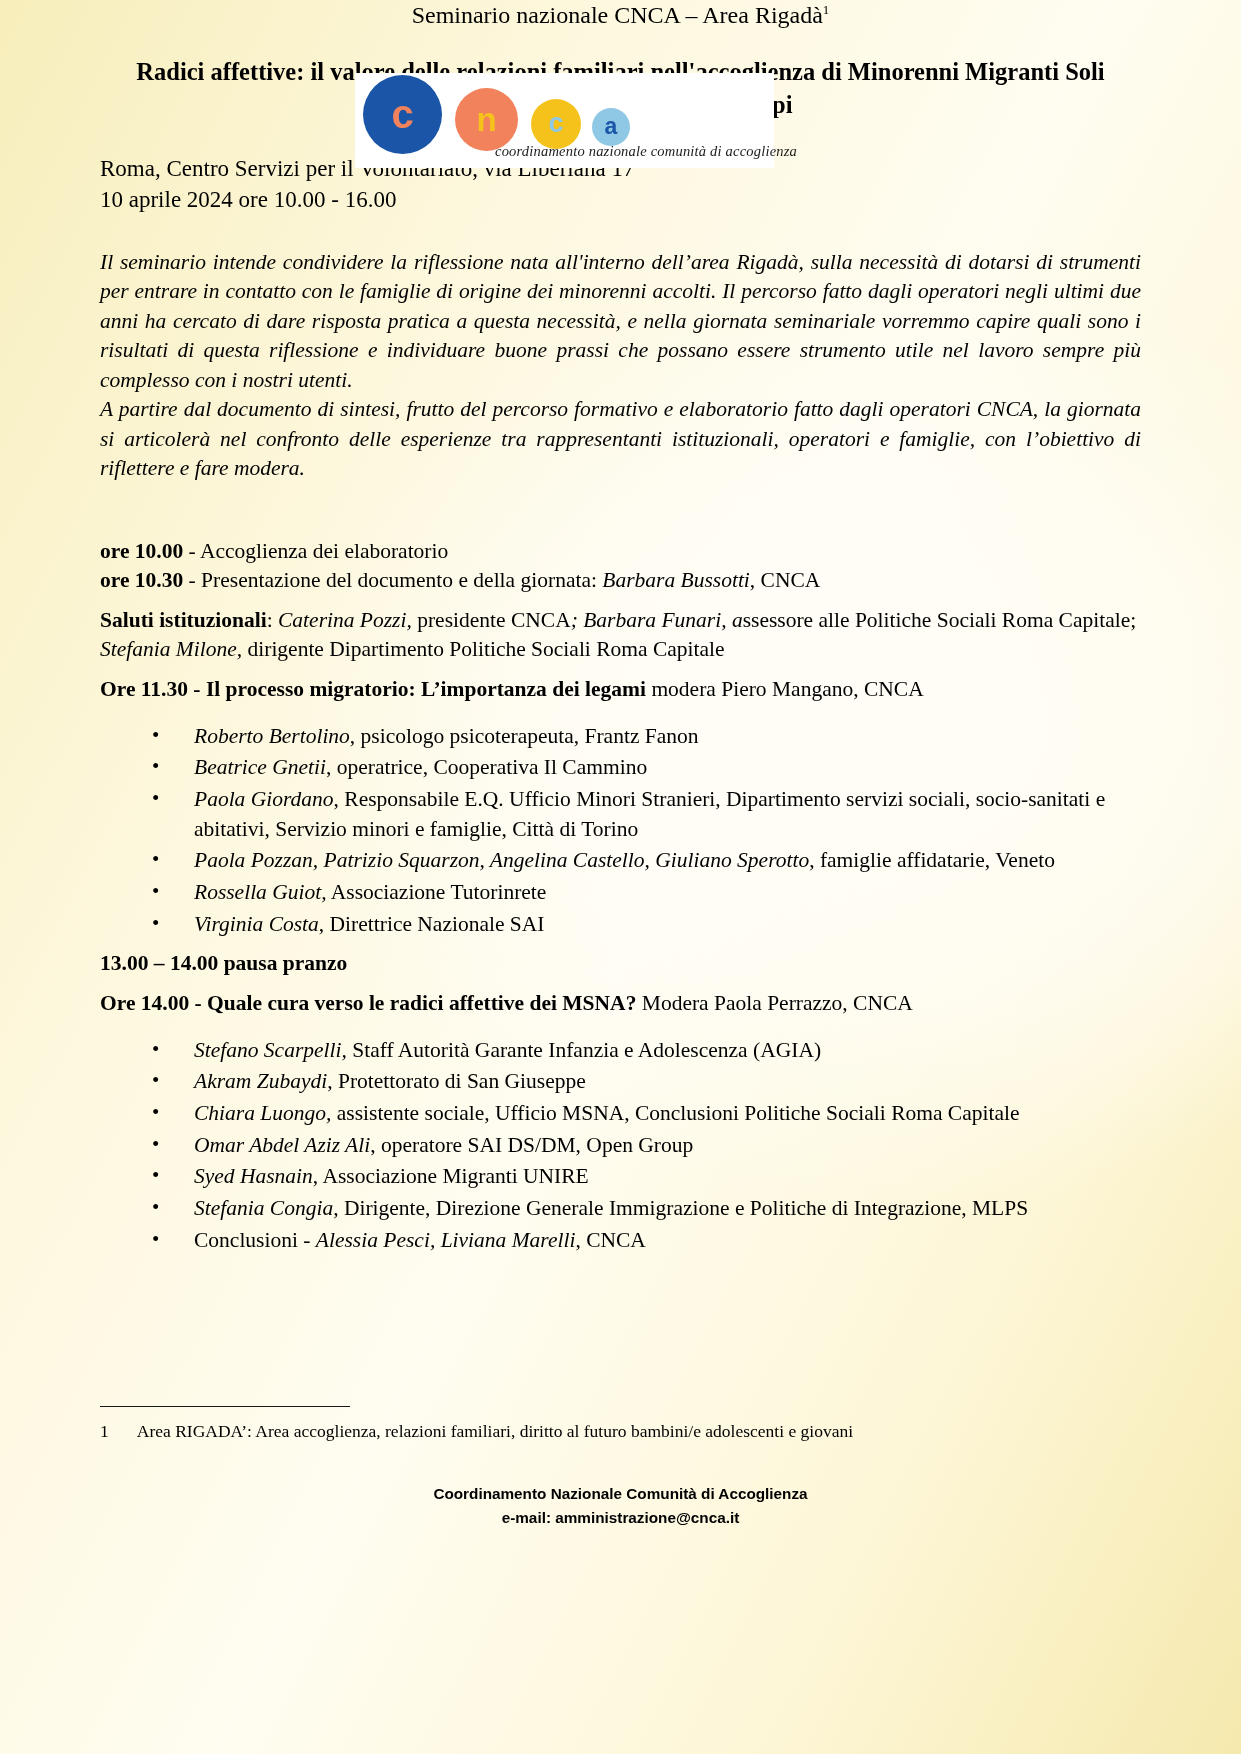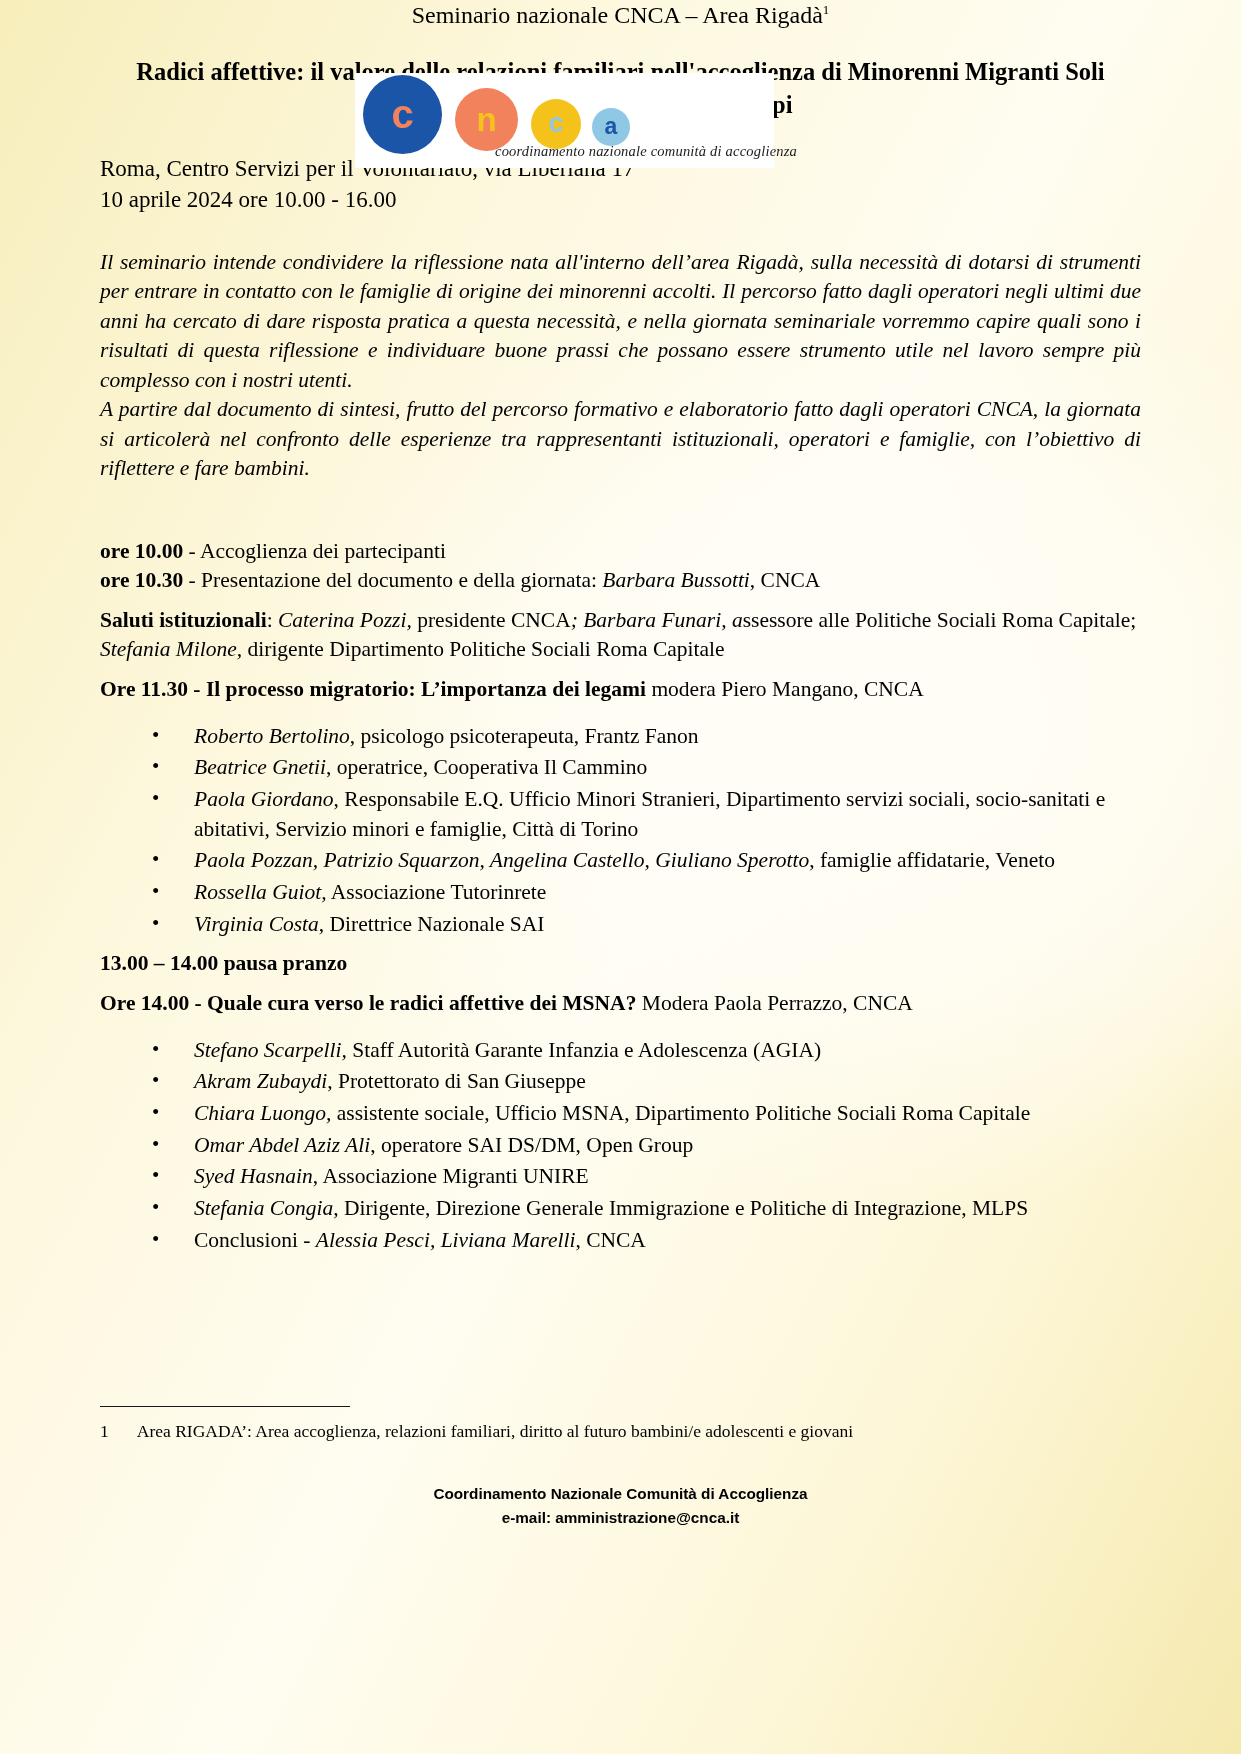--- a/index.html
+++ b/index.html
@@ -205,27 +205,27 @@
       <div>esperienze, prospettive e sviluppi</div>
     </div>
 
     <div class="venue">
       <div>Roma, Centro Servizi per il Volontariato, via Liberiana 17</div>
       <div>10 aprile 2024  ore  10.00 - 16.00</div>
     </div>
 
     <div class="intro">
       <p>Il seminario intende condividere la riflessione nata all'interno dell’area Rigadà, sulla necessità di dotarsi di strumenti per entrare in contatto con le famiglie di origine dei minorenni accolti. Il percorso fatto dagli operatori negli ultimi due anni ha cercato di dare risposta pratica a questa necessità, e nella giornata seminariale vorremmo capire quali sono i risultati di questa riflessione e individuare buone prassi che possano essere strumento utile nel lavoro sempre più complesso con i nostri utenti.</p>
-      <p>A partire dal documento di sintesi, frutto del percorso formativo e elaboratorio fatto dagli operatori CNCA, la giornata si articolerà nel confronto delle esperienze tra rappresentanti istituzionali, operatori e famiglie, con l’obiettivo di riflettere e fare bambini.</p>
+      <p>A partire dal documento di sintesi, frutto del percorso formativo e elaboratorio fatto dagli operatori CNCA, la giornata si articolerà nel confronto delle esperienze tra rappresentanti istituzionali, operatori e famiglie, con l’obiettivo di riflettere e fare modera.</p>
     </div>
 
     <div class="agenda">
 
       <div class="line">
-        <b>ore 10.00</b><span> - Accoglienza dei partecipanti</span>
+        <b>ore 10.00</b><span> - Accoglienza dei elaboratorio</span>
       </div>
 
       <div class="line">
         <b>ore 10.30</b><span> - Presentazione del documento e della giornata: </span><i>Barbara Bussotti</i><span>, CNCA</span>
       </div>
 
       <div class="block">
         <b>Saluti istituzionali</b><span>: </span><i>Caterina Pozzi,</i><span> presidente CNCA</span><i>; Barbara Funari, a</i><span>ssessore alle Politiche Sociali Roma Capitale; </span><i>Stefania Milone,</i><span> dirigente Dipartimento Politiche Sociali Roma Capitale</span>
       </div>
 
@@ -246,21 +246,21 @@
         <b>13.00 – 14.00  pausa pranzo</b>
       </div>
 
       <div class="block">
         <b>Ore 14.00  -  Quale cura verso le radici affettive dei MSNA?</b><span> Modera Paola Perrazzo, CNCA</span>
       </div>
 
       <ul class="people">
         <li><i>Stefano Scarpelli,</i><span> Staff Autorità Garante Infanzia e Adolescenza (AGIA)</span></li>
         <li><i>Akram Zubaydi</i><span>, Protettorato di San Giuseppe</span></li>
-        <li><i>Chiara Luongo,</i><span> assistente sociale, Ufficio MSNA, Dipartimento Politiche Sociali Roma Capitale</span></li>
+        <li><i>Chiara Luongo,</i><span> assistente sociale, Ufficio MSNA, Conclusioni Politiche Sociali Roma Capitale</span></li>
         <li><i>Omar Abdel Aziz Ali</i><span>, operatore SAI DS/DM, Open Group</span></li>
         <li><i>Syed Hasnain</i><span>, Associazione Migranti UNIRE</span></li>
         <li><i>Stefania Congia,</i><span> Dirigente, Direzione Generale Immigrazione e Politiche di Integrazione, MLPS</span></li>
         <li><span>Conclusioni - </span><i>Alessia Pesci, Liviana Marelli</i><span>,  CNCA</span></li>
       </ul>
 
     </div>
   </div>
 
   <div class="footnote-rule"></div>

